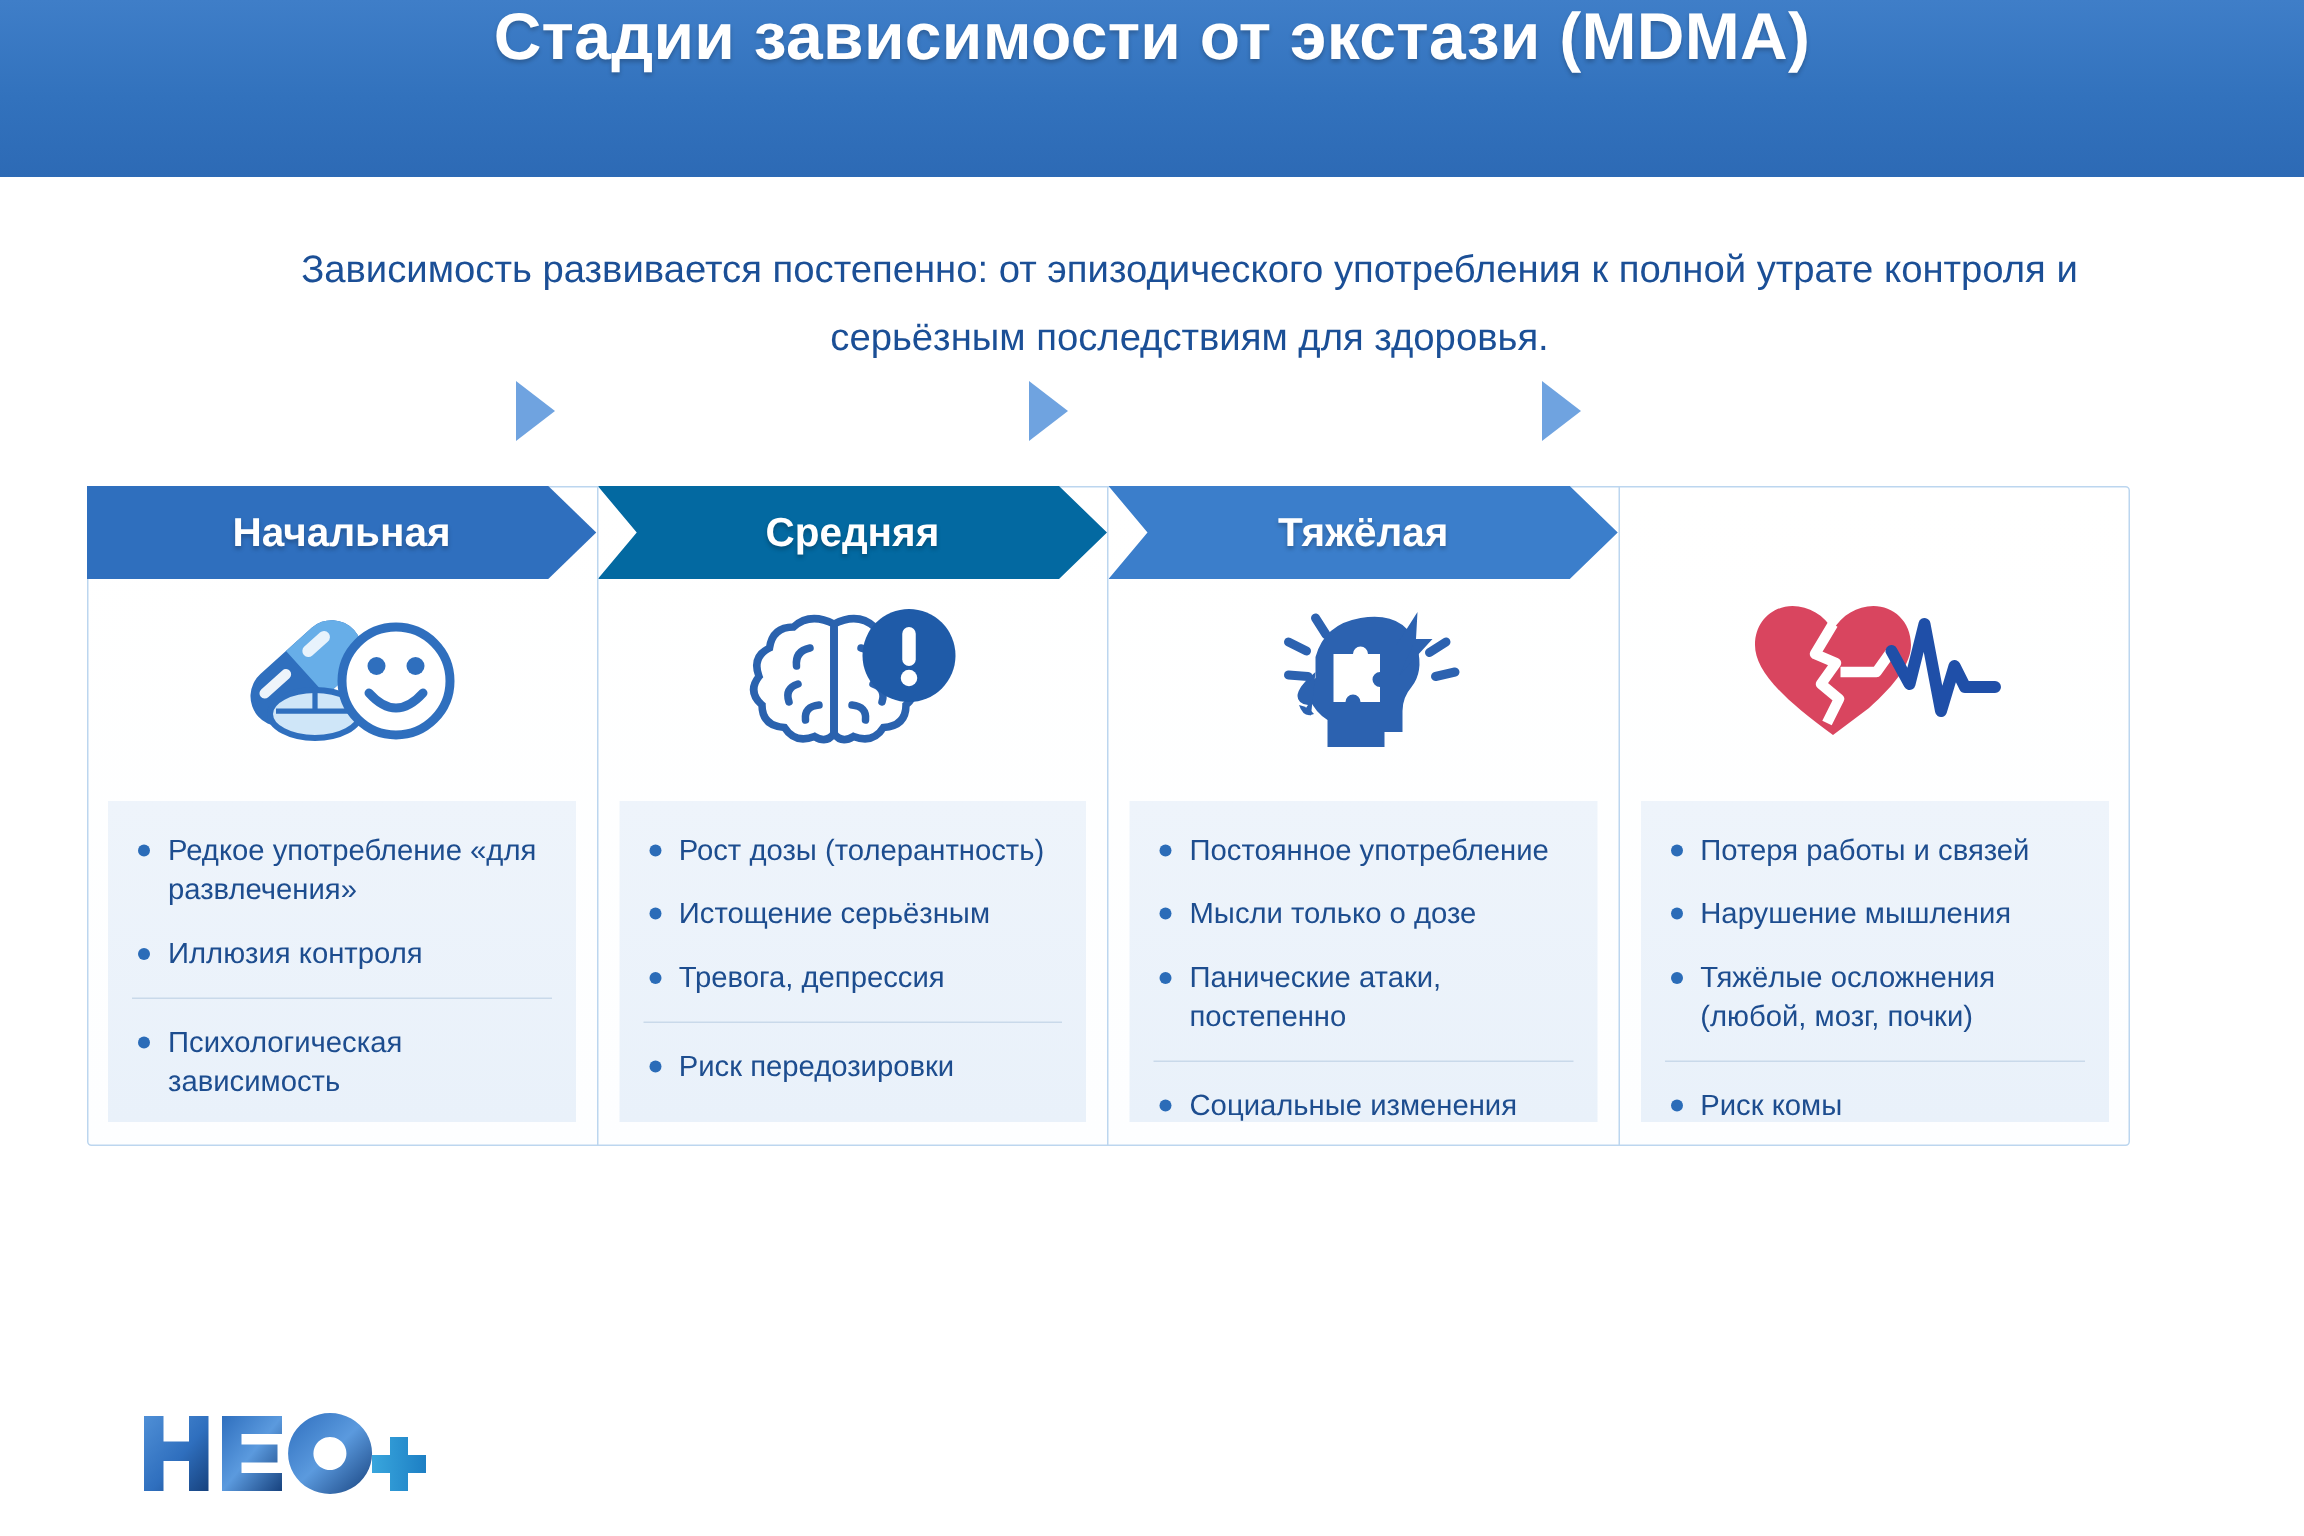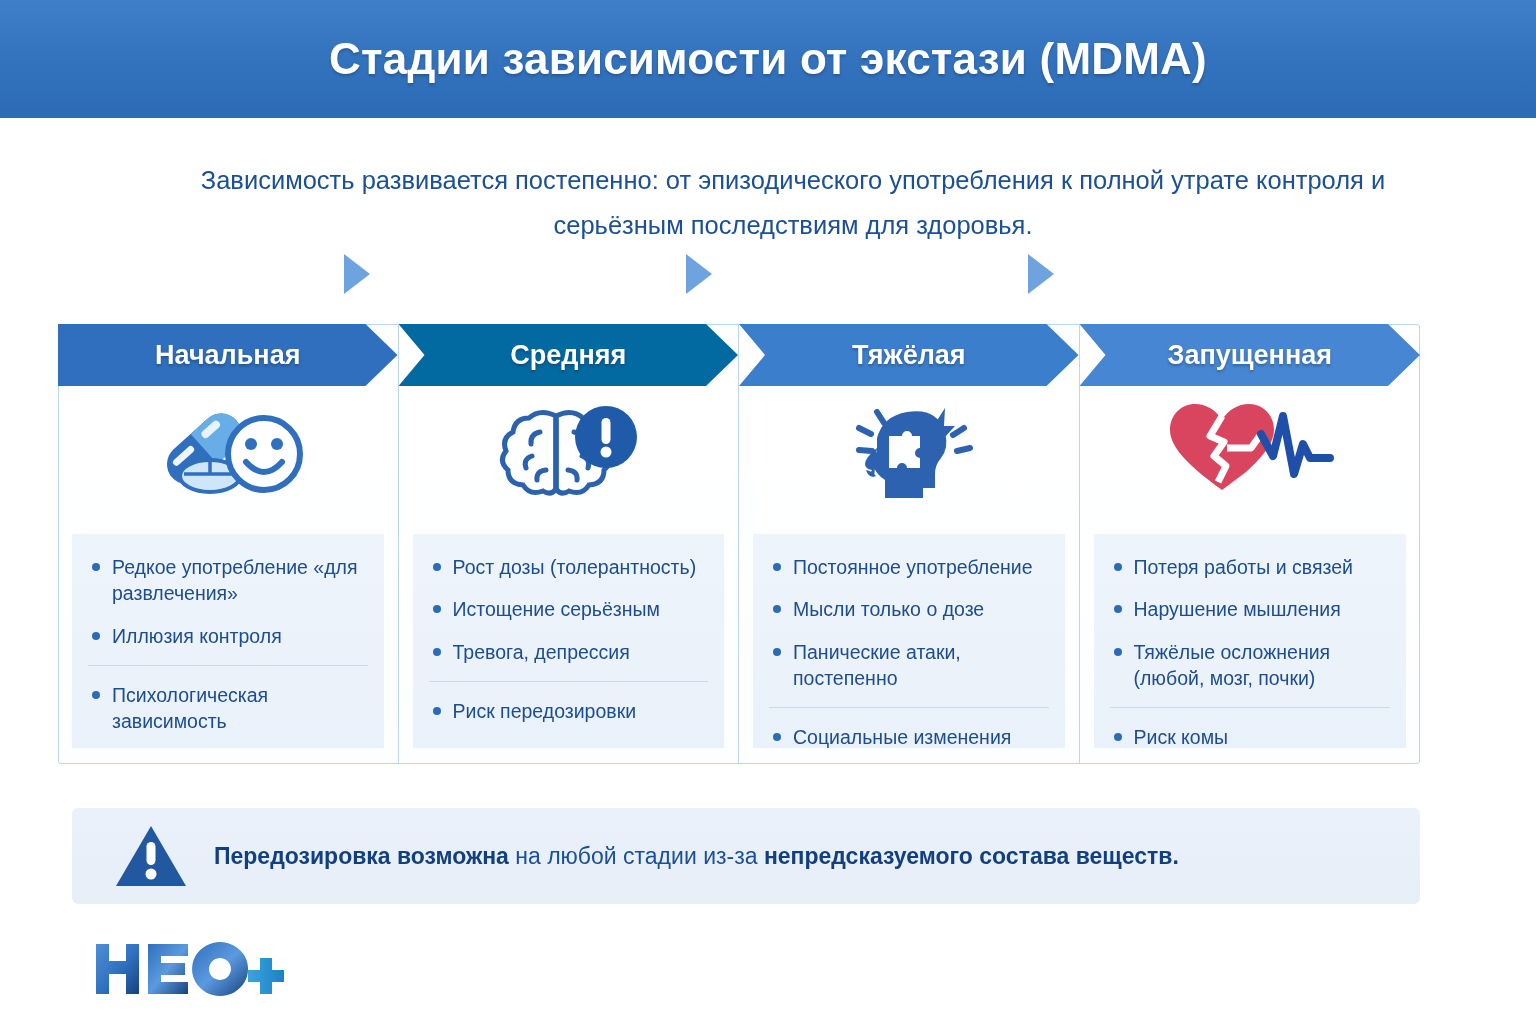--- a/index.html
+++ b/index.html
@@ -8,21 +8,21 @@
     background: #ffffff;
     font-family: "Liberation Sans", sans-serif;
     overflow: hidden;
   }
   .page { position: relative; width: 1536px; height: 1024px; background:#ffffff; }
 
   
   .titlebar {
     position: absolute; left: 0; top: 0; width: 1536px; height: 118px;
     background: linear-gradient(180deg,#3f7ec8 0%, #3272bd 55%, #2d6ab5 100%);
-    display: flex; align-items: center; justify-content: center;
+    display: flex; align-items: flex-start; justify-content: center;
   }
   .titlebar h1 {
     color: #ffffff;
     font-size: 44px;
     font-weight: bold;
     letter-spacing: 0.2px;
     text-shadow: 0 2px 3px rgba(0,0,0,0.22);
     font-family: "Liberation Sans", sans-serif;
   }
 
@@ -246,23 +246,20 @@
         <ul class="bullets">
           <li>Постоянное употребление</li>
           <li>Мысли только о дозе</li>
           <li>Панические атаки, постепенно</li>
           <li class="sep">Социальные изменения</li>
         </ul>
       </div>
     </div>
 
     <div class="col">
-      <div class="hdr" id="hdr3" style="background: rgb(71, 134, 210);">
-        <span>Запущенная</span>
-      </div>
       <div class="iconzone">
         <svg width="172" height="104" viewBox="0 0 172 104">
           <path d="M58 92 C22 66 6 48 6 32 C6 16 18 6 31 6 C42 6 52 12 58 22 C64 12 74 6 85 6 C98 6 110 16 110 32 C110 44 100 58 82 74" fill="#d9455f"></path>
           <path d="M58 18 l-12 20 l14 6 l-10 14 l12 10 l-8 16" fill="none" stroke="#ffffff" stroke-width="7" stroke-linejoin="round"></path>
           <path d="M63 50 h24 l10 -14" fill="none" stroke="#ffffff" stroke-width="7" stroke-linejoin="round"></path>
           <path d="M97 36 l12 22 l10 -40 l11 58 l9 -30 l7 14 h20" fill="none" stroke="#1f4fa8" stroke-width="8" stroke-linecap="round" stroke-linejoin="round"></path>
         </svg>
       </div>
       <div class="panel">
         <ul class="bullets">
@@ -272,30 +269,20 @@
           <li class="sep">Риск комы</li>
         </ul>
       </div>
     </div>
   </div>
 
   <div class="connector" style="left:344px;"></div>
   <div class="connector" style="left:686px;"></div>
   <div class="connector" style="left:1028px;"></div>
 
-  <div class="warn">
-    <svg class="warn-tri" viewBox="0 0 74 64">
-      <path d="M37 2 L72 62 H2 Z" fill="#22589f"></path>
-      <rect x="32.5" y="18" width="9" height="23" rx="4.5" fill="#ffffff"></rect>
-      <circle cx="37" cy="50" r="5.5" fill="#ffffff"></circle>
-    </svg>
-    <div class="warn-text">
-      <b>Передозировка возможна</b><span> на любой стадии из-за </span><b>непредсказуемого состава веществ.</b>
-    </div>
-  </div>
 
   <div class="logo">
     <svg viewBox="0 0 200 62" width="200" height="62">
       <defs>
         <linearGradient id="g1" x1="0" y1="0" x2="1" y2="1">
           <stop offset="0%" stop-color="#4f8fd6"></stop>
             <stop offset="55%" stop-color="#2f6fbe"></stop>
             <stop offset="100%" stop-color="#17427e"></stop>
         </linearGradient>
         <linearGradient id="g2" x1="0" y1="0" x2="1" y2="1">

